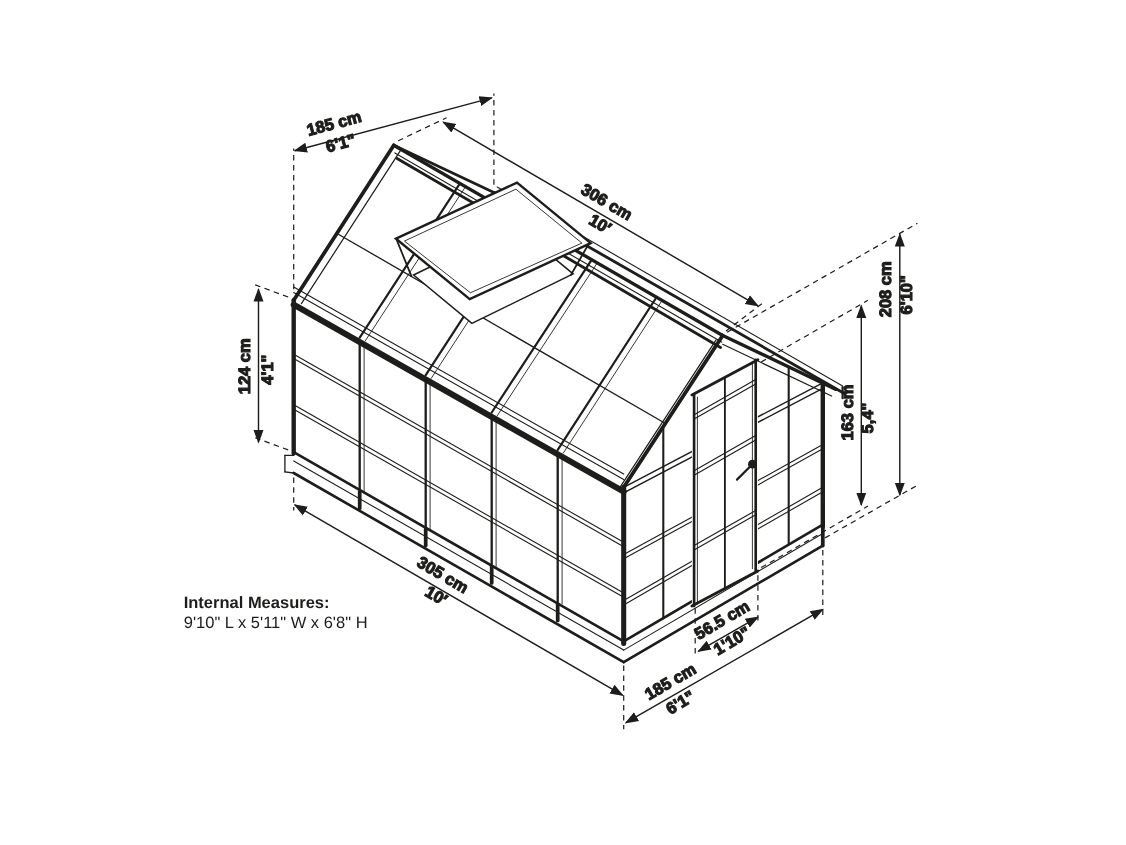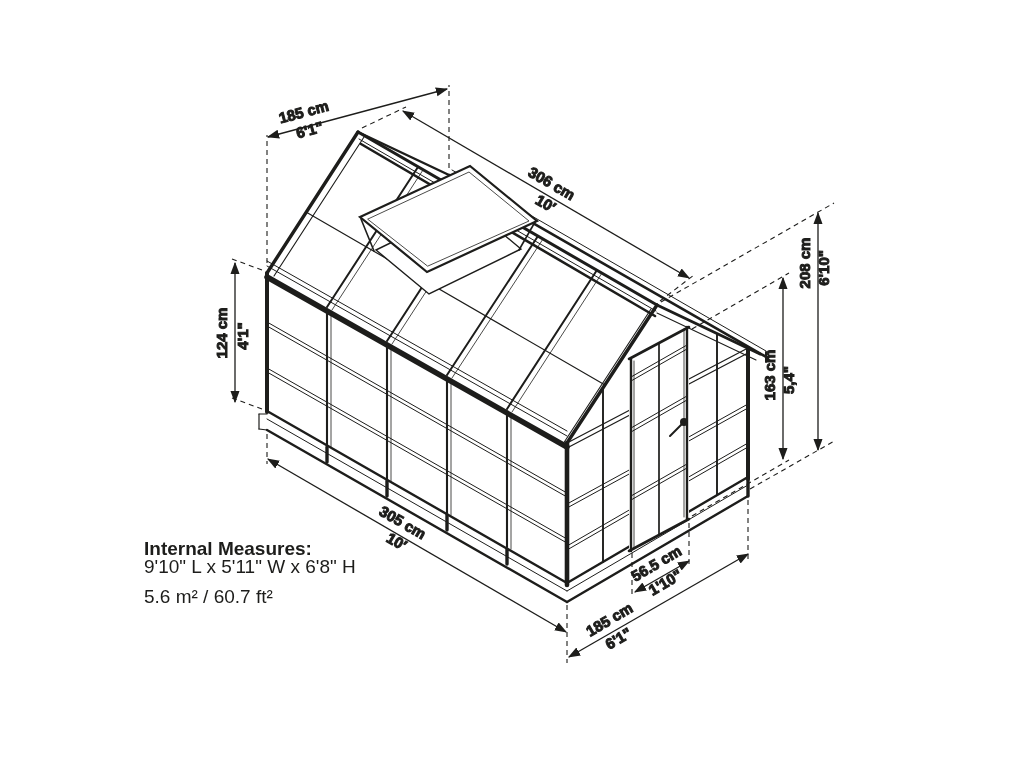--- a/index.html
+++ b/index.html
@@ -1,20 +1,20 @@
 <!DOCTYPE html>
 <html><head>
 <meta charset="utf-8">
 <style>
   html,body{margin:0;padding:0;background:#fff;}
   #stage{position:relative;width:1024px;height:768px;background:#fff;overflow:hidden;
          font-family:"Liberation Sans",sans-serif;color:#1d1d1b;}
   svg{position:absolute;left:0;top:0;}
   .dim-label{font-family:"Liberation Sans",sans-serif;font-size:15px;font-weight:600;fill:#1d1d1b;}
-  #info-block{position:absolute;left:144px;top:540px;width:280px;font-size:19px;line-height:18px;}
+  #info-block{position:absolute;left:167px;top:540px;width:280px;font-size:15px;line-height:18px;}
   #info-block .sec{margin-bottom:12px;}
   #info-block .lbl{font-weight:700;}
 </style>
 </head>
 <body>
 
 <div id="stage">
 
 <svg width="1024" height="768" viewBox="0 0 1024 768">
   <defs>
@@ -211,17 +211,16 @@
     </g>
   </g>
 </svg>
 
 <div id="info-block">
   <div class="sec">
     <div class="lbl">Internal Measures:</div>
     <div>9'10" L x 5'11" W x 6'8" H</div>
   </div>
   <div class="sec">
-    <div>5.6 m² / 60.7 ft²</div>
   </div>
 </div>
 
 </div>
 
 </body></html>

